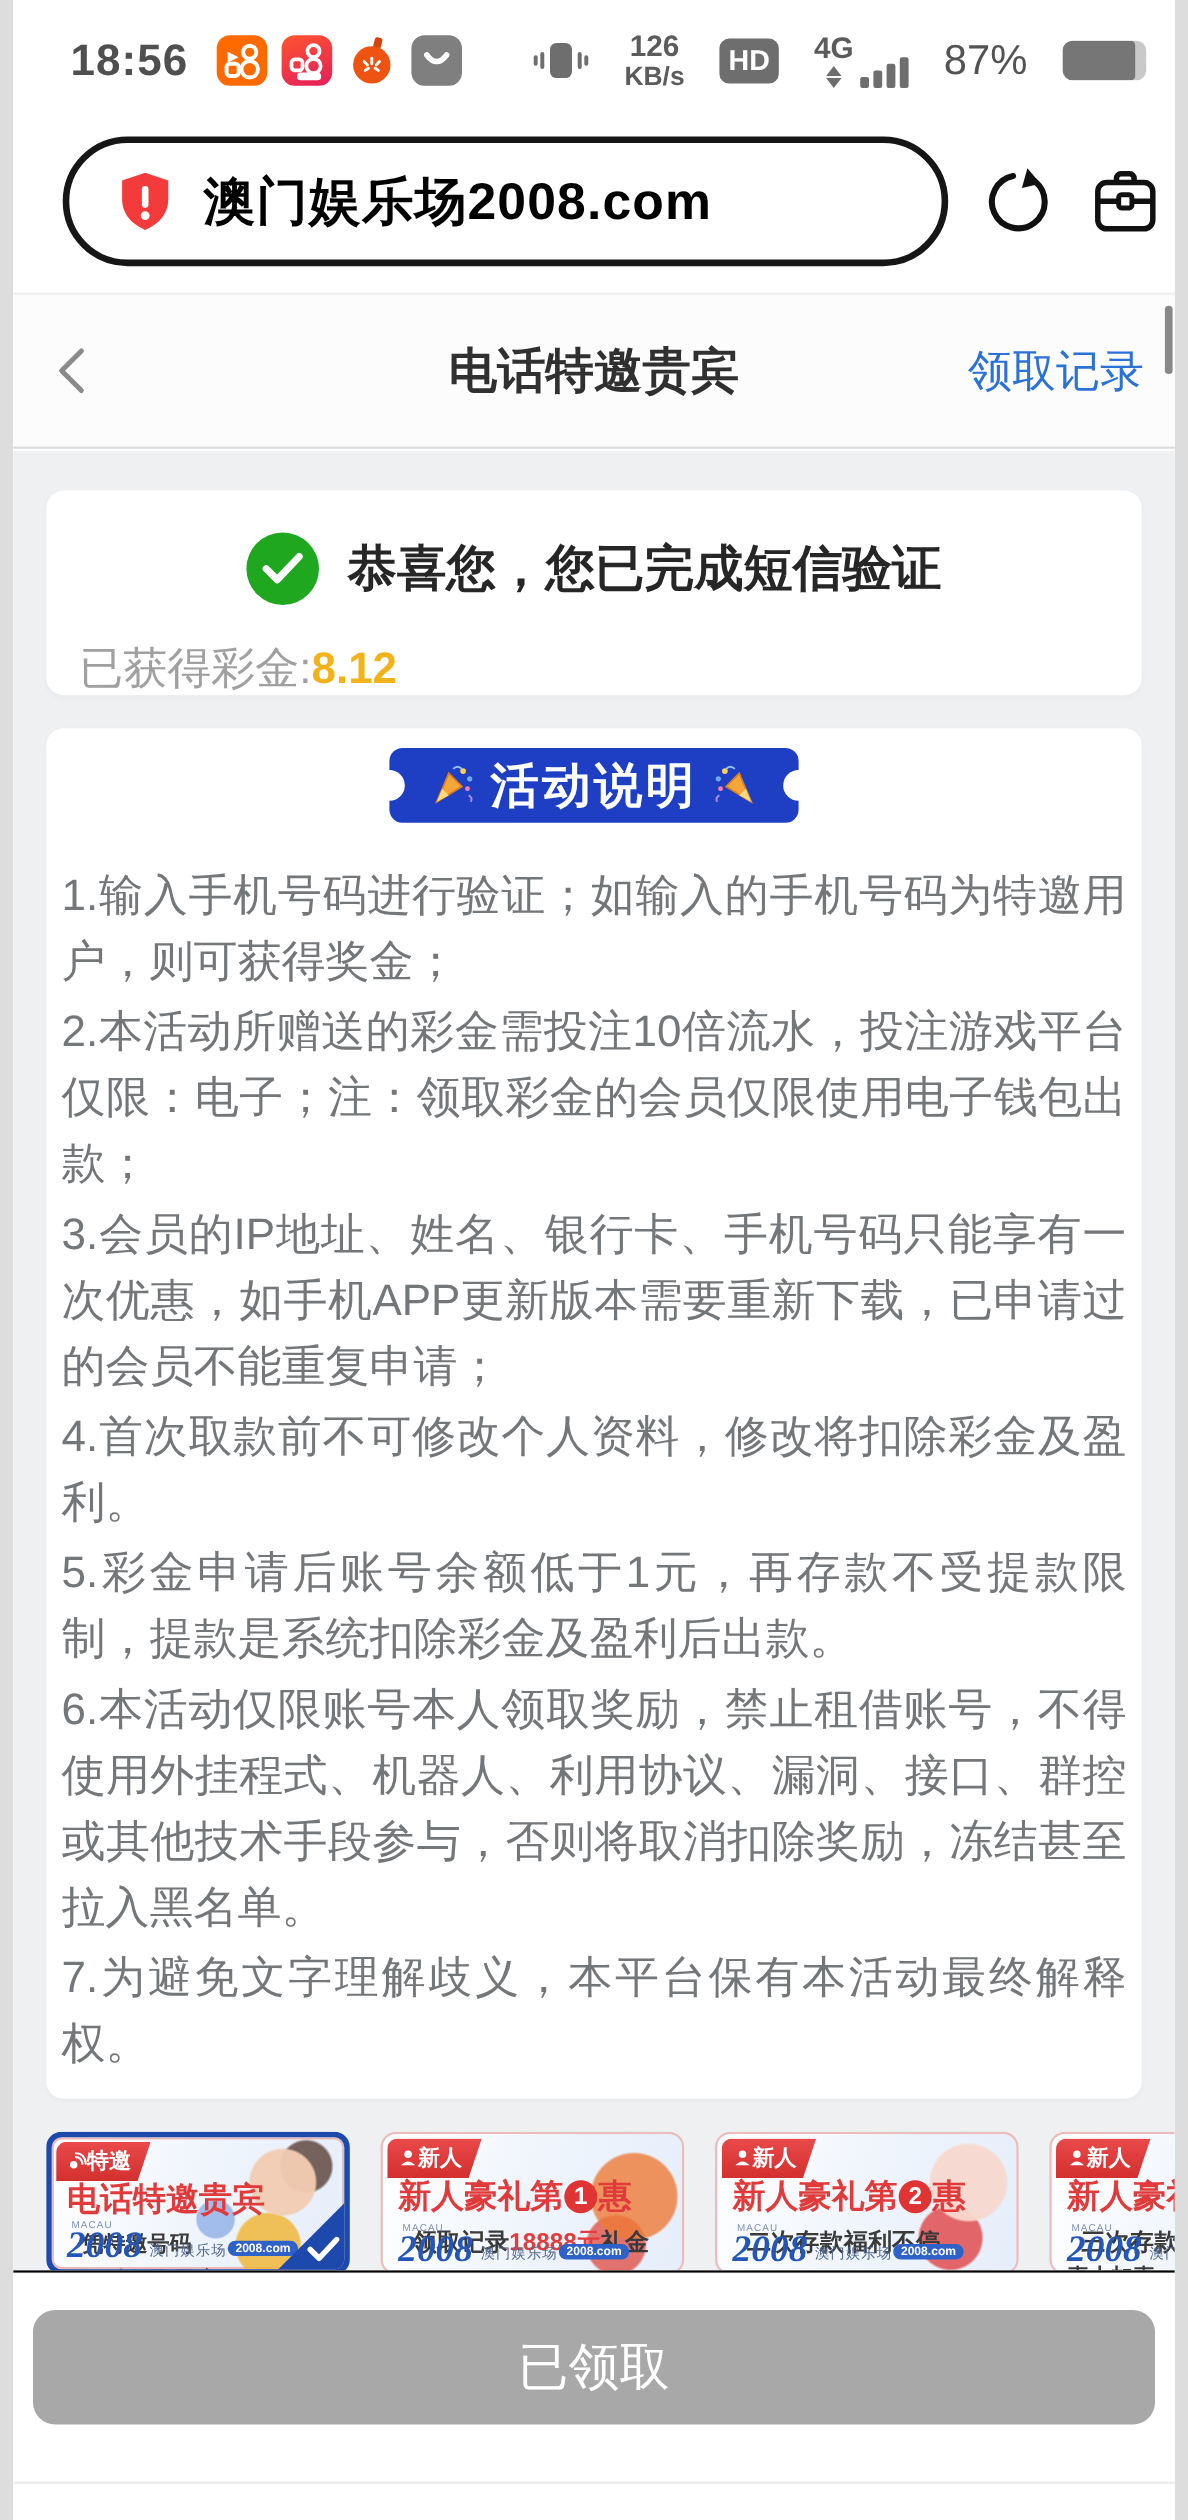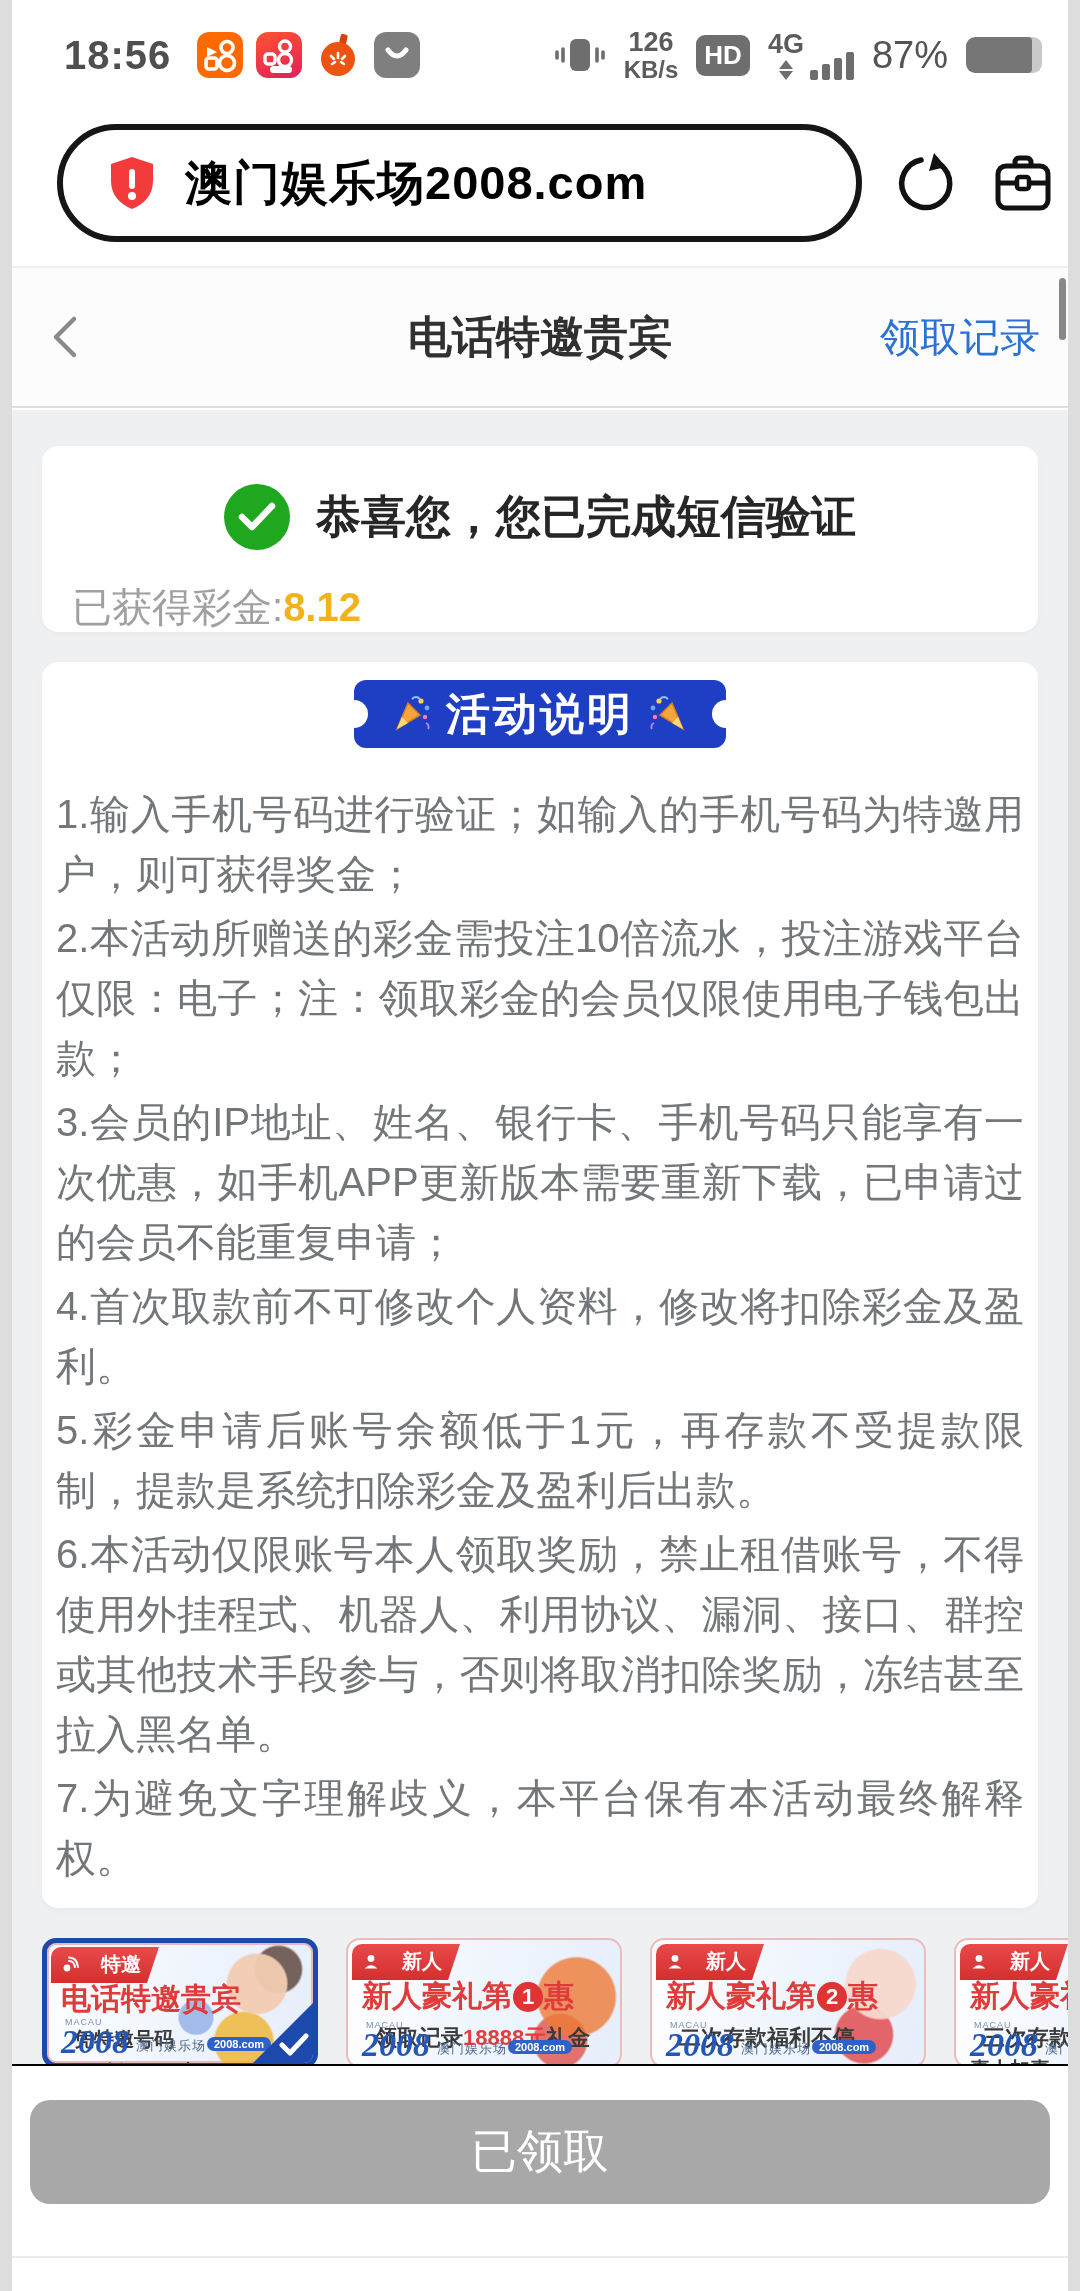--- a/index.html
+++ b/index.html
@@ -6,21 +6,21 @@
   html,body { background:#ddd; }
   body { font-family:"Liberation Sans", sans-serif; }
   .screen { position:relative; width:1056px; height:2291px; background:#fff; overflow:hidden; margin:0 auto; }
 
   
   .status-bar { position:absolute; top:0; left:0; right:0; height:100px; background:#fff;
     display:flex; align-items:center; padding:10px 26px 0 52px; }
   .sb-time { font-size:40px; font-weight:600; color:#4f4f4f; letter-spacing:1px; }
   .sb-apps { display:flex; gap:13px; margin-left:26px; }
   .app-ic { width:46px; height:46px; border-radius:12px; position:relative; }
-  .sb-right { margin-left:auto; display:flex; align-items:center; gap:18px; }
+  .sb-right { margin-left:auto; display:flex; align-items:center; gap:32px; }
   .sb-speed { display:flex; flex-direction:column; align-items:center; line-height:1.05; }
   .sb-speed .v { font-size:27px; color:#5c5c5c; font-weight:600; }
   .sb-speed .u { font-size:24px; color:#5c5c5c; font-weight:600; }
   .hd-badge { background:#6e6e6e; color:#fff; font-weight:800; font-size:26px; border-radius:9px;
     padding:5px 8px; letter-spacing:0; }
   .netgrp { display:flex; align-items:flex-end; gap:6px; }
   .netgrp .left { display:flex; flex-direction:column; align-items:center; gap:2px; }
   .g4 { font-size:27px; font-weight:700; color:#5c5c5c; line-height:1; }
   .tri-up { width:0; height:0; border-left:7px solid transparent; border-right:7px solid transparent; border-bottom:9px solid #6e6e6e; }
   .tri-down { width:0; height:0; border-left:7px solid transparent; border-right:7px solid transparent; border-top:9px solid #6e6e6e; margin-top:2px; }
@@ -85,21 +85,21 @@
   .art1 { background:
     radial-gradient(circle at 84% 45%, rgba(238,122,54,.8) 0 16%, rgba(238,122,54,0) 17%),
     radial-gradient(circle at 78% 80%, rgba(222,60,48,.7) 0 11%, rgba(222,60,48,0) 12%); }
   .art2 { background:
     radial-gradient(circle at 84% 35%, rgba(247,216,206,.95) 0 14%, rgba(247,216,206,0) 15%),
     radial-gradient(circle at 78% 75%, rgba(224,56,56,.75) 0 12%, rgba(224,56,56,0) 13%); }
   .art3 { background:
     radial-gradient(circle at 88% 50%, rgba(238,122,54,.75) 0 14%, rgba(238,122,54,0) 15%); }
   .ribbon { position:absolute; top:4px; left:4px; background:linear-gradient(180deg,#ea4a4a,#d32f2f);
     color:#fff; font-size:20px; font-weight:700; padding:4px 18px 5px 10px; border-top-left-radius:10px;
-    clip-path:polygon(0 0,100% 0,calc(100% - 12px) 100%,0 100%); display:flex; align-items:center; gap:22px; }
+    clip-path:polygon(0 0,100% 0,calc(100% - 12px) 100%,0 100%); display:flex; align-items:center; gap:0; }
   .thumb-body { position:absolute; left:14px; top:36px; }
   .thumb-title { font-size:30px; font-weight:800; color:#e03a3a; white-space:nowrap; display:flex; align-items:center; }
   .num-circle { display:inline-flex; width:30px; height:30px; border-radius:50%; background:#e03333; color:#fff;
     font-size:22px; font-weight:800; align-items:center; justify-content:center; margin:0 1px; flex:0 0 auto; }
   .thumb-sub { margin-top:6px; font-size:22px; font-weight:700; color:#3a3a3a; white-space:nowrap;margin-left:13px; }
   .thumb-sub .hot { color:#e23c3c; }
   .thumb-sub .tag { color:#ef5f7e; font-size:19px; margin-left:6px; }
   .thumb-sub2 { margin-top:3px; font-size:20px; font-weight:700; color:#3a3a3a; }
   .logo-row { position:absolute; left:14px; bottom:8px; display:flex; align-items:flex-end; gap:7px; }
   .logo-num-wrap { position:relative; line-height:.8; }

